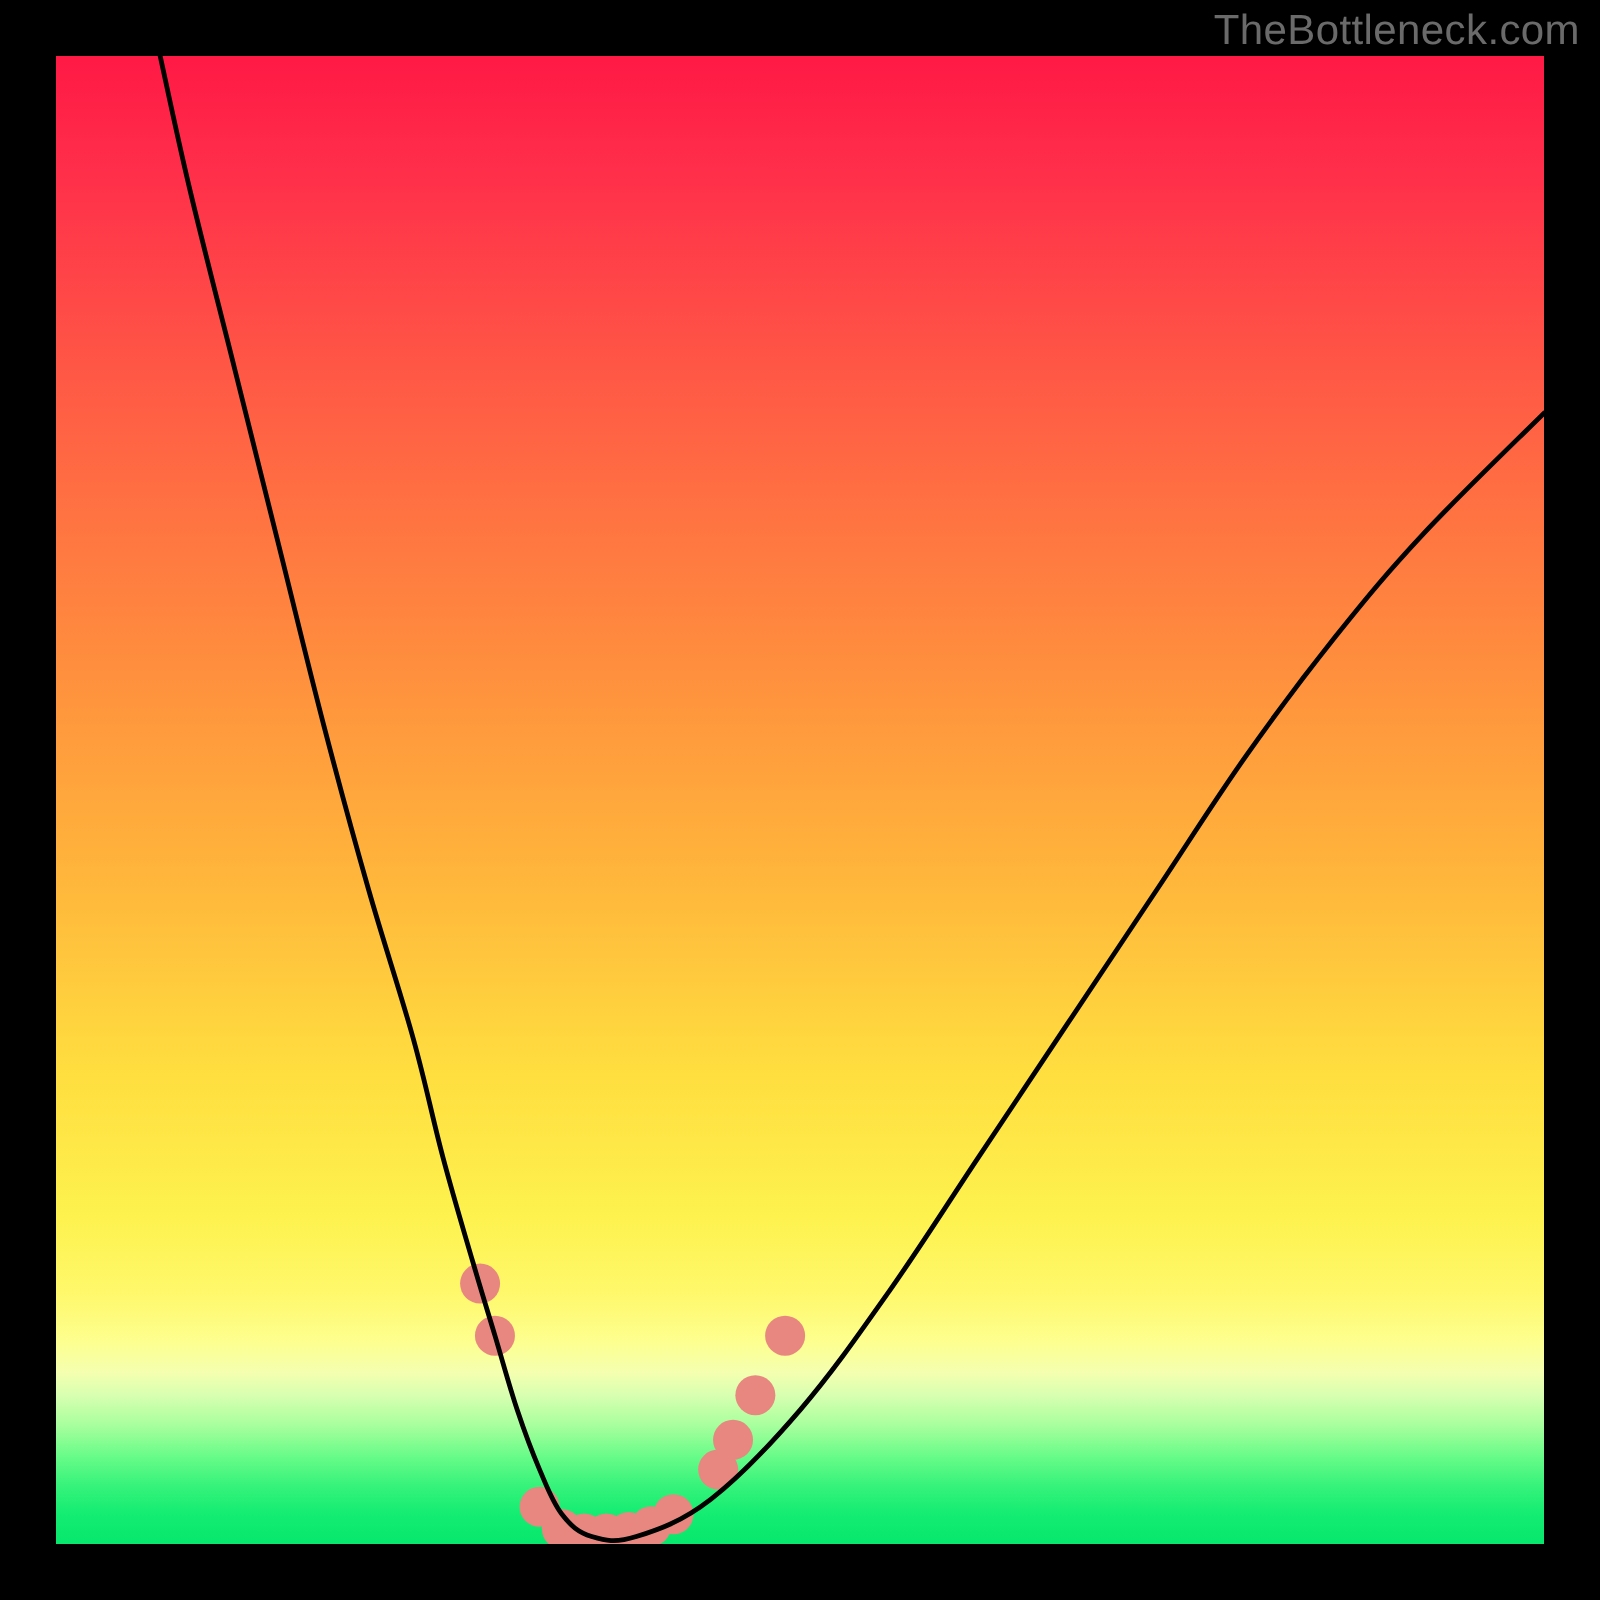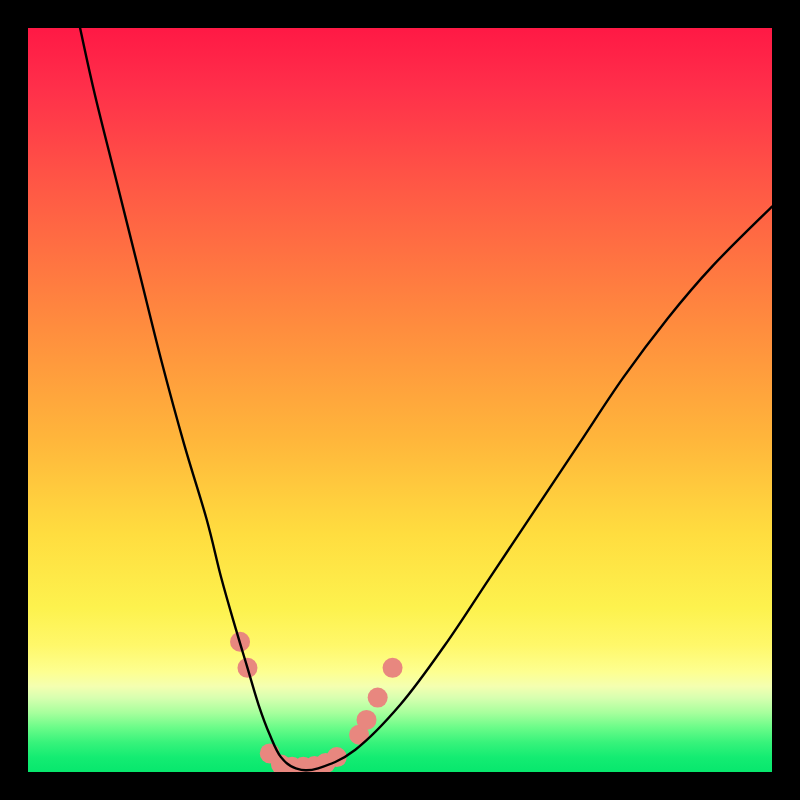--- a/index.html
+++ b/index.html
@@ -79,13 +79,14 @@
           <circle cx="297.60" cy="735.07" r="10" fill="#e8877f"></circle>
           <circle cx="308.76" cy="729.12" r="10" fill="#e8877f"></circle>
           <circle cx="331.08" cy="706.80" r="10" fill="#e8877f"></circle>
           <circle cx="338.52" cy="691.92" r="10" fill="#e8877f"></circle>
           <circle cx="349.68" cy="669.60" r="10" fill="#e8877f"></circle>
           <circle cx="364.56" cy="639.84" r="10" fill="#e8877f"></circle>
         </g>
       <path id="curve-path" fill="none" stroke="#000000" stroke-width="2.4" stroke-linecap="round" d="M 52.08 0.00 C 54.76 12.05, 60.26 38.84, 66.96 66.96 C 73.66 95.08, 81.24 124.10, 89.28 156.24 C 97.32 188.38, 103.56 213.38, 111.60 245.52 C 119.64 277.66, 125.88 304.00, 133.92 334.80 C 141.96 365.60, 148.20 388.52, 156.24 416.64 C 164.28 444.76, 171.86 466.93, 178.56 491.04 C 185.26 515.15, 188.08 530.47, 193.44 550.56 C 198.80 570.65, 203.63 586.57, 208.32 602.64 C 213.01 618.71, 215.46 626.45, 219.48 639.84 C 223.50 653.23, 226.62 664.99, 230.64 677.04 C 234.66 689.09, 237.78 697.43, 241.80 706.80 C 245.82 716.17, 248.27 723.09, 252.96 729.12 C 257.65 735.15, 261.14 738.27, 267.84 740.28 C 274.54 742.29, 279.45 743.63, 290.16 740.28 C 300.87 736.93, 312.63 733.06, 327.36 721.68 C 342.09 710.30, 355.93 695.79, 372.00 677.04 C 388.07 658.29, 400.57 640.29, 416.64 617.52 C 432.71 594.75, 445.21 574.67, 461.28 550.56 C 477.35 526.45, 489.85 507.71, 505.92 483.60 C 521.99 459.49, 534.49 440.75, 550.56 416.64 C 566.63 392.53, 579.13 372.45, 595.20 349.68 C 611.27 326.91, 623.77 310.25, 639.84 290.16 C 655.91 270.07, 665.73 258.17, 684.48 238.08 C 703.23 217.99, 733.29 189.27, 744.00 178.56"></path>
     </svg>
   </div>
+  <div class="watermark">TheBottleneck.com</div>
 </div>
 
 </body></html>

